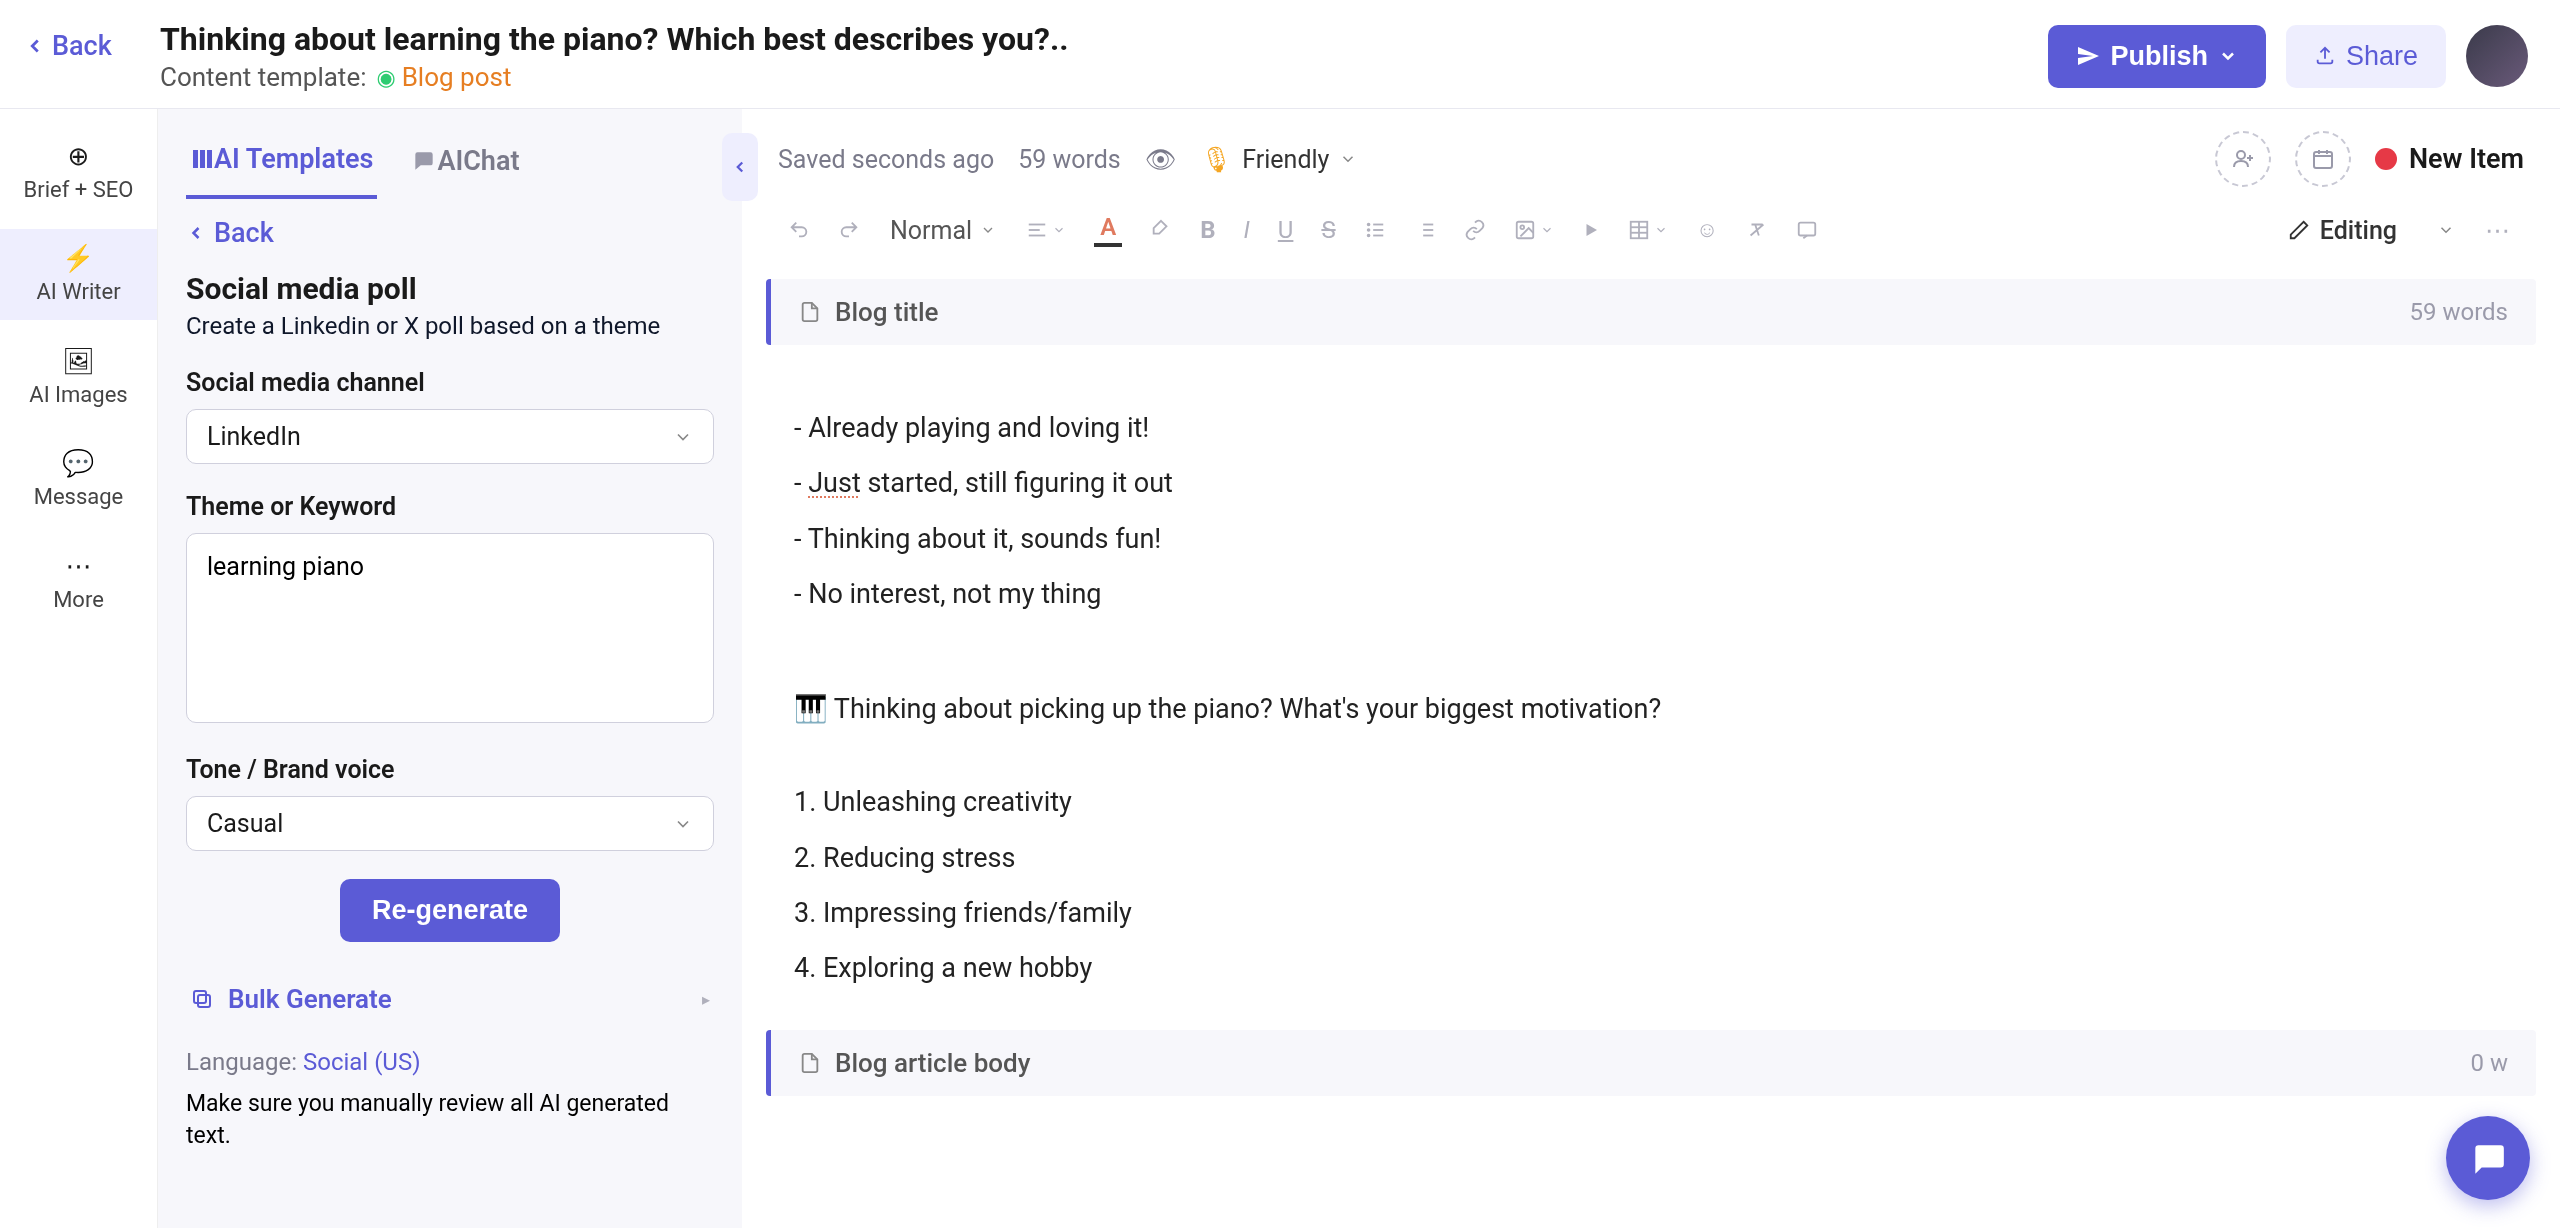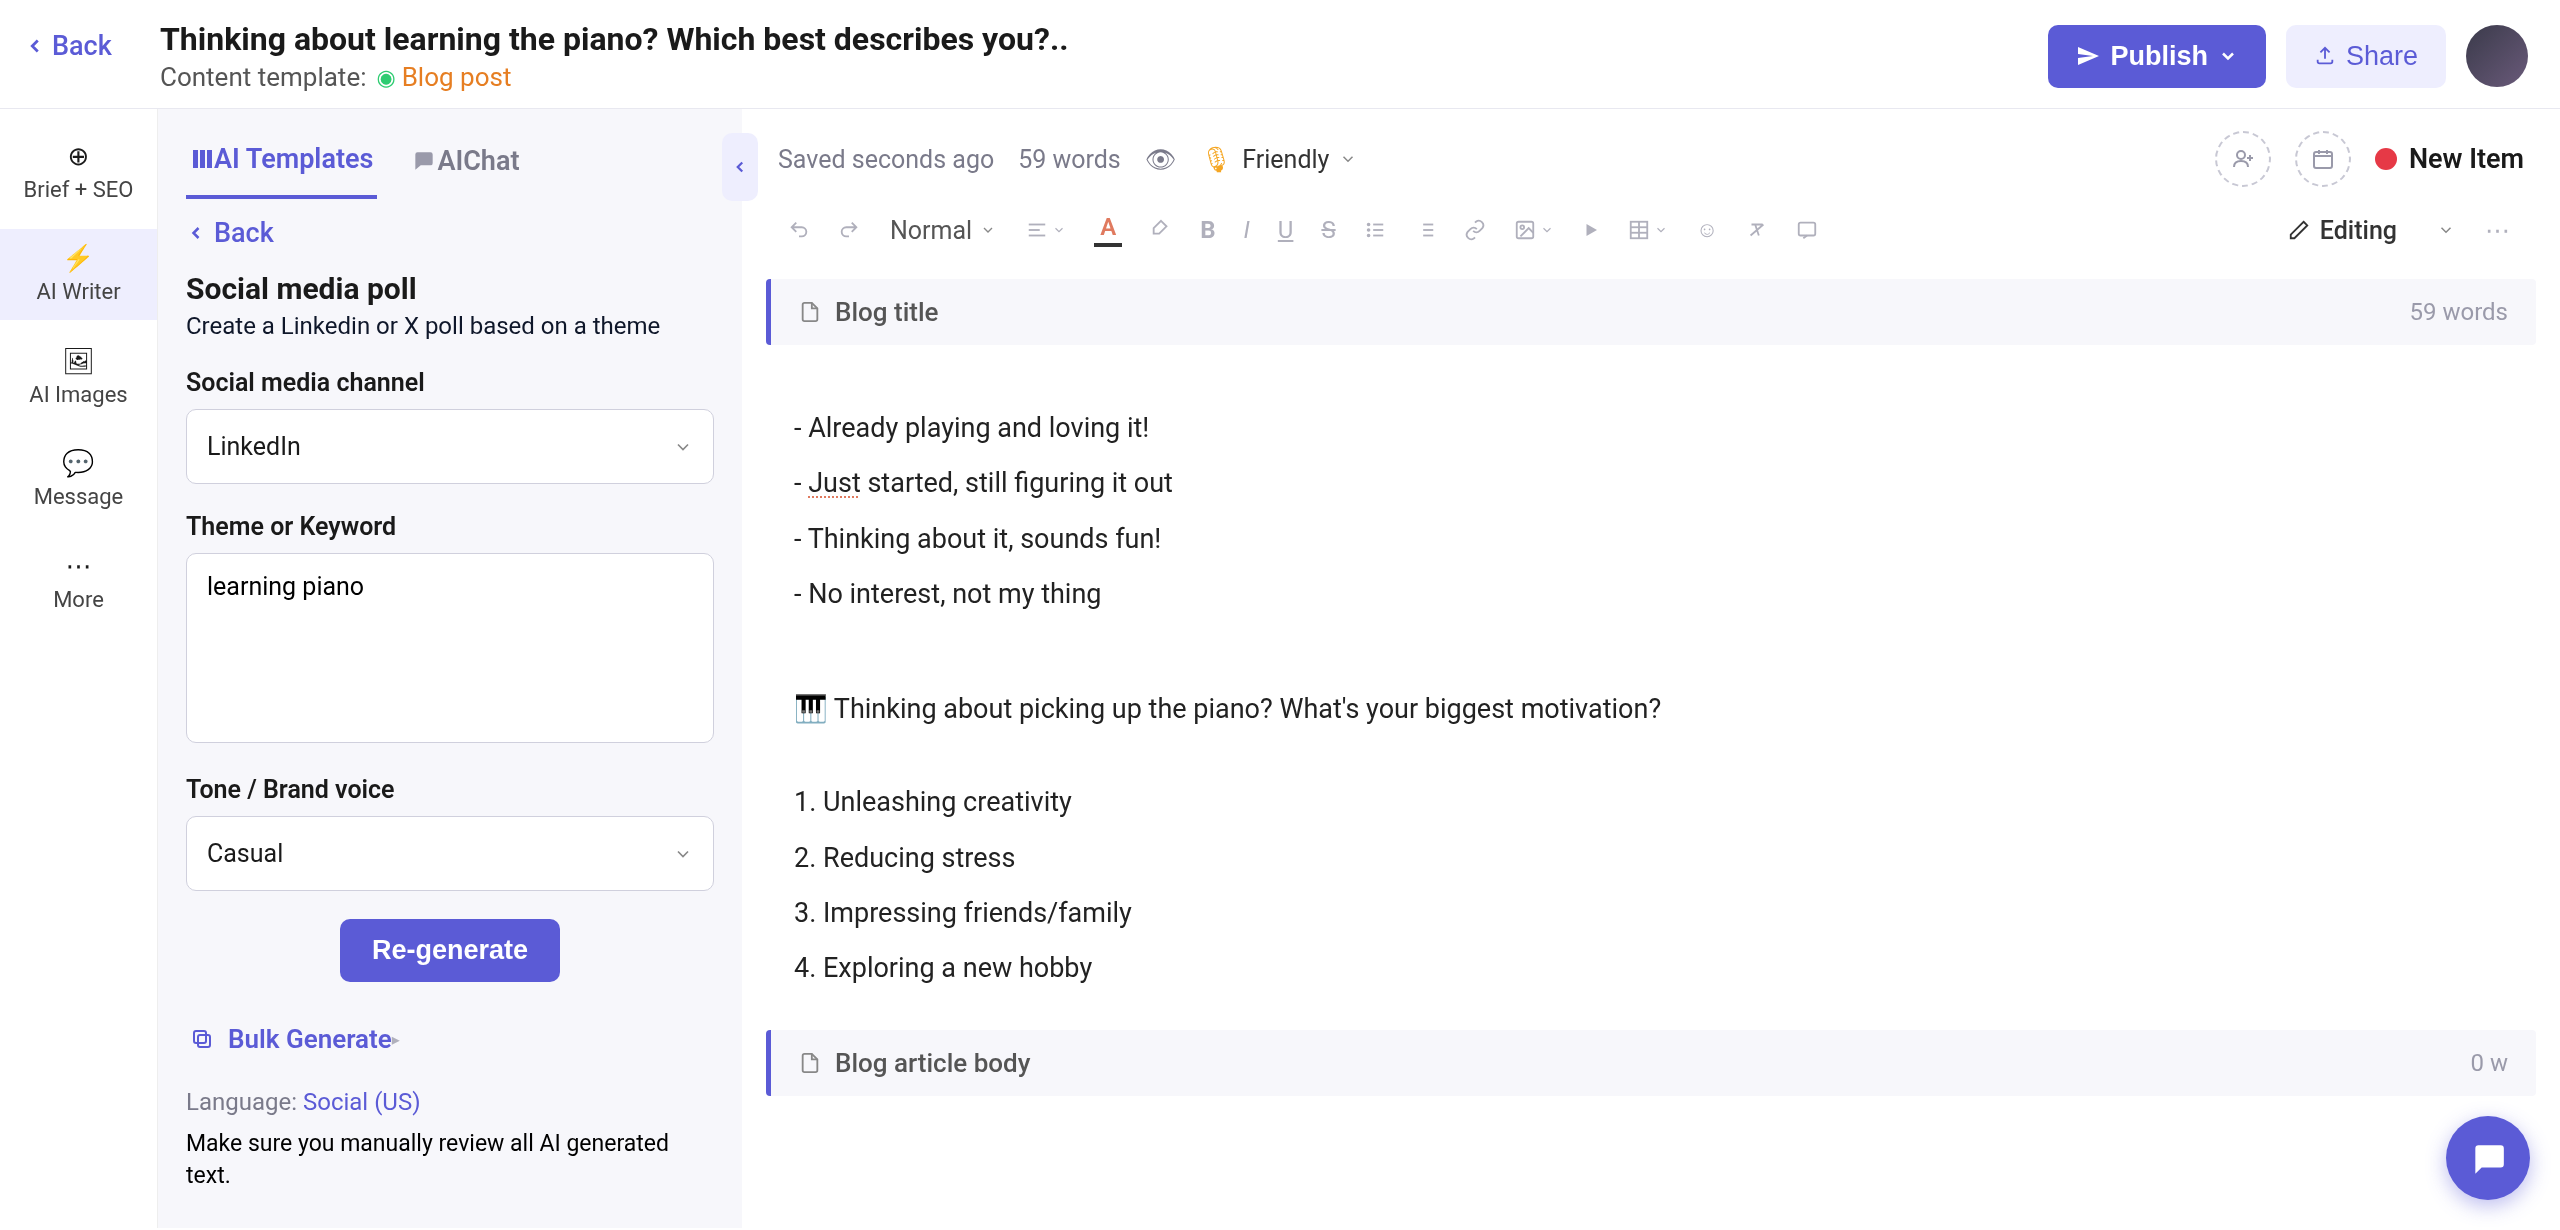--- a/index.html
+++ b/index.html
@@ -32,24 +32,24 @@
     
     .panel { width: 584px; background: #f7f7fb; padding: 0 28px 28px 28px; position: relative; }
     .tabs { display: flex; gap: 30px; padding-top: 24px; }
     .tab { display: flex; align-items: center; padding: 10px 4px 20px 4px; font-size: 27px; font-weight: 600; color: #7a7a8a; cursor: pointer; }
     .tab.active { color: #5b5bd6; border-bottom: 4px solid #5b5bd6; }
     .collapse-btn { position: absolute; right: -16px; top: 24px; width: 36px; height: 68px; background: #eeeefe; border-radius: 10px; display: flex; align-items: center; justify-content: center; color: #5b5bd6; cursor: pointer; font-size: 22px; }
     .panel-back { display: flex; align-items: center; gap: 8px; color: #5b5bd6; font-size: 27px; font-weight: 500; margin-top: 18px; cursor: pointer; }
     .panel-title { font-size: 30px; font-weight: 700; margin-top: 22px; }
     .panel-desc { font-size: 24px; color: #0f172a; margin-top: 6px; }
     .field-label { font-size: 25px; font-weight: 600; margin-top: 28px; }
-    .select { margin-top: 12px; border: 1px solid #d0d0dd; background: #fff; border-radius: 10px; padding: 22px 20px; font-size: 25px; display: flex; justify-content: space-between; align-items: center; cursor: pointer; }
+    .select { margin-top: 12px; border: 1px solid #d0d0dd; background: #fff; border-radius: 10px; padding: 12px 20px; font-size: 25px; display: flex; justify-content: space-between; align-items: center; cursor: pointer; }
     .textarea { margin-top: 12px; border: 1px solid #d0d0dd; background: #fff; border-radius: 10px; padding: 18px 20px; font-size: 25px; width: 100%; height: 190px; resize: none; font-family: inherit; }
     .btn-regenerate { margin-top: 28px; background: #5b5bd6; color: #fff; border: none; border-radius: 10px; padding: 16px 32px; font-size: 27px; font-weight: 600; cursor: pointer; display: block; margin-left: auto; margin-right: auto; }
-    .bulk-row { display: flex; align-items: center; justify-content: flex-start; margin-top: 32px; padding: 10px 4px; cursor: pointer; }
+    .bulk-row { display: flex; align-items: center; justify-content: space-between; margin-top: 32px; padding: 10px 4px; cursor: pointer; }
     .bulk-left { display: flex; align-items: center; gap: 14px; }
     .bulk-left svg { color: #5b5bd6; }
     .bulk-label { font-size: 26px; font-weight: 600; color: #5b5bd6; }
     .lang-row { margin-top: 24px; font-size: 24px; color: #7a7a8a; }
     .lang-link { color: #5b5bd6; cursor: pointer; }
     .disclaimer { margin-top: 12px; font-size: 23px; color: #000000; line-height: 1.4; }
     
     
     .editor { flex: 1; display: flex; flex-direction: column; padding: 0 24px; }
     .editor-top { display: flex; justify-content: space-between; align-items: center; padding: 22px 12px 4px 12px; }

